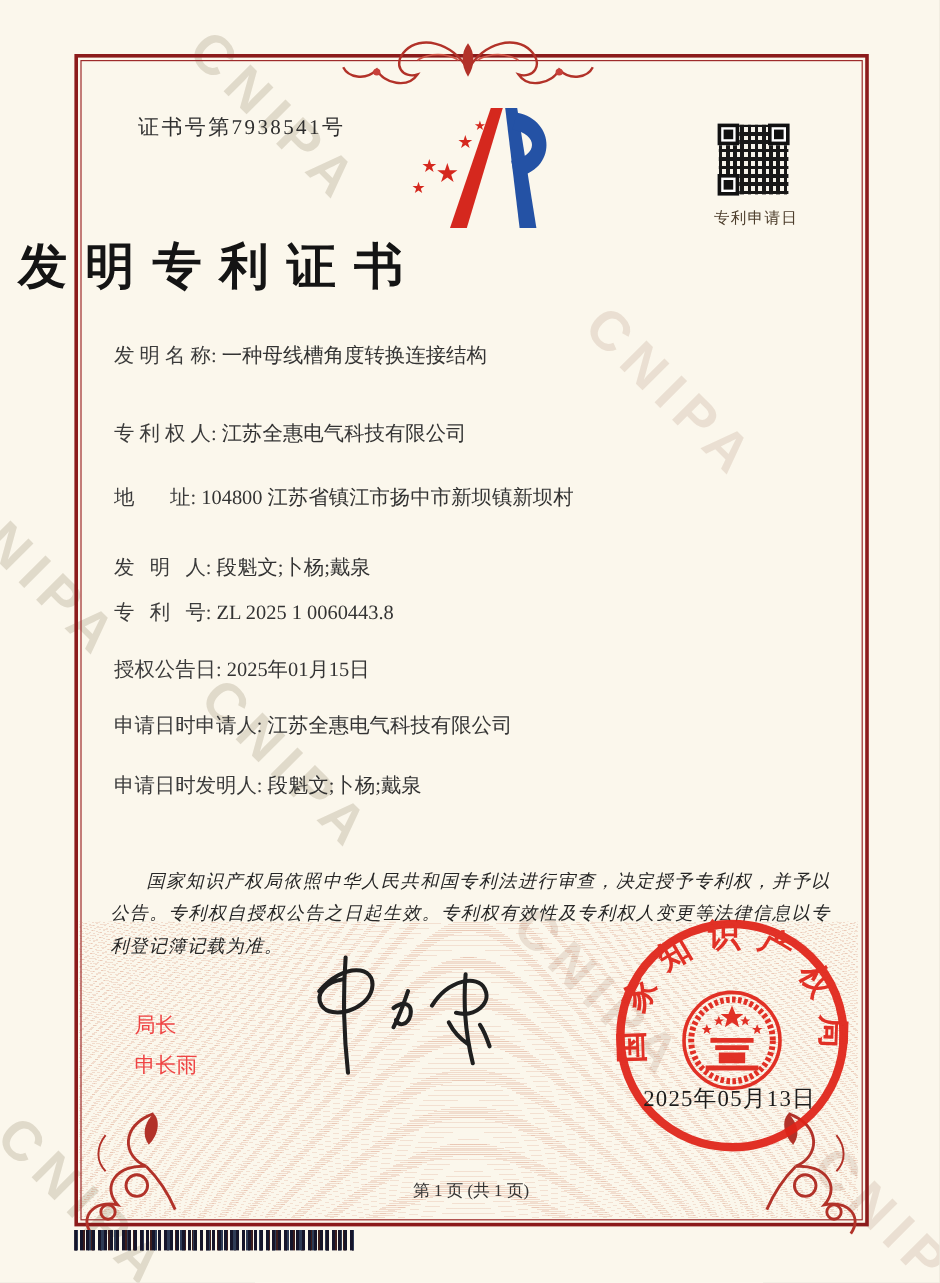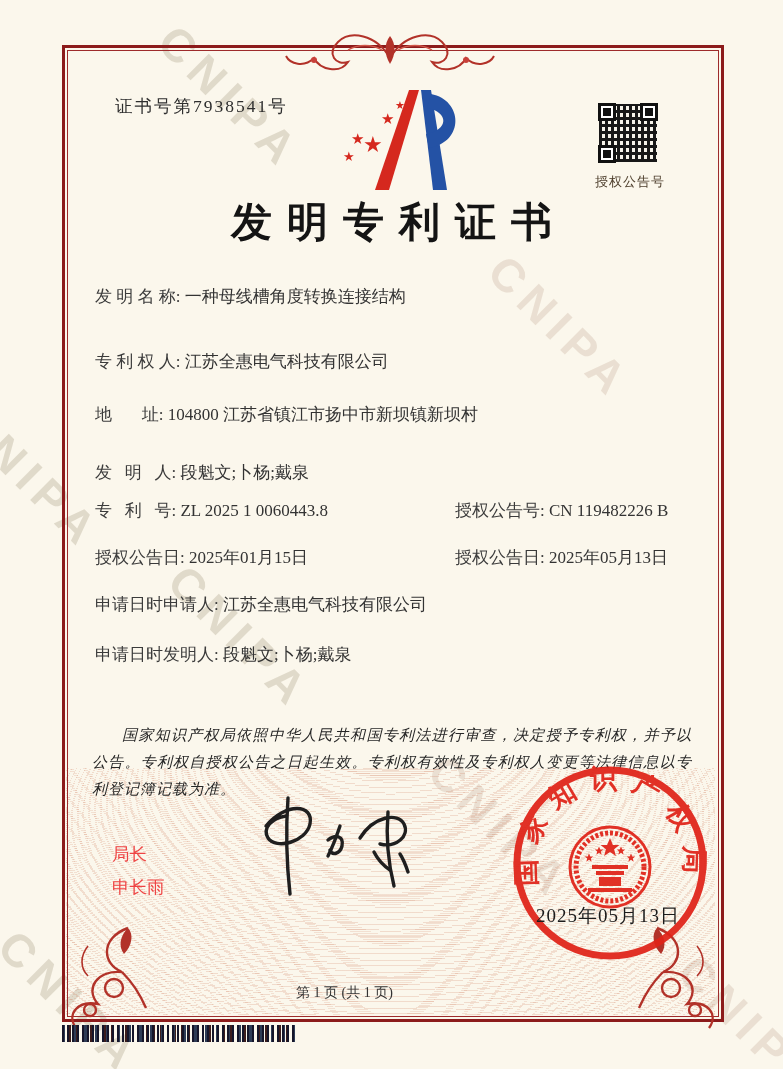--- a/index.html
+++ b/index.html
@@ -5,21 +5,21 @@
   html,body{margin:0;padding:0;background:#e8e4da;}
   .page{position:relative;width:783px;height:1069px;background:#fbf7ec;overflow:hidden;
         font-family:"Liberation Serif","DejaVu Serif",serif;color:#333;}
   .frame{position:absolute;left:62px;top:45px;width:656px;height:971px;border:3px solid #8c1b1b;}
   .frame-inner{position:absolute;inset:2px;border:1px solid #9e2b2b;}
   .watermark{position:absolute;font-family:"Liberation Sans","DejaVu Sans",sans-serif;
              font-weight:bold;font-size:46px;letter-spacing:8px;color:rgba(182,170,148,0.38);
              transform:rotate(45deg);transform-origin:center;pointer-events:none;white-space:nowrap;}
   .wm2{color:rgba(196,170,150,0.30);}
   .cert-no{position:absolute;left:95px;top:94px;font-size:17.5px;letter-spacing:2px;color:#2e2e2e;margin-left:20px;}
-  .title{position:absolute;left:0;top:195px;width:783px;text-align:center;font-size:41px;
+  .title{position:absolute;left:0;top:195px;width:783px;font-size:41px;
          font-weight:bold;letter-spacing:15px;padding-left:15px;box-sizing:border-box;color:#141414;}
   .logo{position:absolute;left:337px;top:90px;}
   .qr{position:absolute;left:599px;top:104px;width:58px;height:58px;background-color:#f6f3ea;
       background-image:repeating-linear-gradient(90deg,#181818 0 3px,transparent 3px 6px),
                        repeating-linear-gradient(0deg,#181818 0 3px,transparent 3px 7px);}
   .fp{position:absolute;width:12px;height:12px;border:3px solid #111;background:#fff;box-sizing:content-box;}
   .fp::after{content:"";position:absolute;inset:2px;background:#111;}
   .fp.tl{left:-1px;top:-1px}.fp.tr{right:-1px;top:-1px}.fp.bl{left:-1px;bottom:-1px}
   .qr-caption{position:absolute;left:580px;top:173px;width:100px;text-align:center;font-size:13px;
               color:#4d3e2c;letter-spacing:1px;}
@@ -28,21 +28,21 @@
   .lbl{white-space:pre;color:#3b3b3b;margin-top:46px;}
   .val{color:#333;}
   .col2{position:absolute;left:360px;top:0;}
   .notice{position:absolute;left:92px;top:722px;width:600px;font-size:15px;line-height:27px;
           text-indent:2em;font-style:italic;letter-spacing:1px;color:#262626;text-align:justify;}
   .signoff{position:absolute;left:112px;top:838px;font-size:17.5px;color:#ef4444;line-height:33px;}
   .signature{position:absolute;left:228px;top:792px;}
   .seal{position:absolute;left:510px;top:763px;opacity:.93;}
   .seal-date{position:absolute;left:520px;top:903px;width:176px;text-align:center;font-size:19px;
              color:#1c1c1c;letter-spacing:1px;}
-  .page-footer{position:absolute;left:0;top:984px;width:689px;text-align:center;font-size:14px;color:#333;}
+  .page-footer{position:absolute;left:0;top:984px;width:689px;text-align:center;font-size:14px;color:#333;padding-left:48px;}
   .wave{position:absolute;left:66px;top:768px;width:649px;height:247px;pointer-events:none;
         background:repeating-radial-gradient(120% 90% at 50% -40%,rgba(205,120,88,.22) 0 1px,rgba(0,0,0,0) 1px 6px),
                    repeating-radial-gradient(130% 100% at 50% 140%,rgba(205,120,88,.18) 0 1px,rgba(0,0,0,0) 1px 7px);}
   .barcode{position:absolute;left:62px;top:1025px;width:233px;height:17px;
         background:repeating-linear-gradient(90deg,#15152a 0 2px,transparent 2px 5px),
                    repeating-linear-gradient(90deg,#2e3b55 0 3px,transparent 3px 11px),
                    repeating-linear-gradient(90deg,#3c1d1d 0 2px,transparent 2px 7px);}
   .orn{position:absolute;pointer-events:none;}
   svg text{font-family:"Liberation Serif","DejaVu Serif",serif;}
   .star{position:absolute;color:#d5281e;line-height:1;}
@@ -116,48 +116,42 @@
     <span class="star" style="left:26px;top:44px;font-size:22px">★</span>
     <span class="star" style="left:44px;top:22px;font-size:15px">★</span>
     <span class="star" style="left:58px;top:10px;font-size:11px">★</span>
   </div>
 
   <div class="qr">
     <div class="fp tl"></div>
     <div class="fp tr"></div>
     <div class="fp bl"></div>
   </div>
-  <div class="qr-caption">授权公告号</div>
+  <div class="qr-caption">专利申请日</div>
 
   <div class="title">发明专利证书</div>
 
   <div class="rows">
     <div class="row" style="top:285px">
       <span class="lbl">发 明 名 称: </span><span class="val">一种母线槽角度转换连接结构</span>
     </div>
     <div class="row" style="top:350px">
       <span class="lbl">专 利 权 人: </span><span class="val">江苏全惠电气科技有限公司</span>
     </div>
     <div class="row" style="top:403px">
       <span class="lbl">地       址: </span><span class="val">104800 江苏省镇江市扬中市新坝镇新坝村</span>
     </div>
     <div class="row" style="top:461px">
       <span class="lbl">发   明   人: </span><span class="val">段魁文;卜杨;戴泉</span>
     </div>
     <div class="row" style="top:499px">
       <span class="lbl">专   利   号: </span><span class="val">ZL 2025 1 0060443.8</span>
-      <span class="col2">
-        <span class="lbl">授权公告号: </span><span class="val">CN 119482226 B</span>
-      </span>
     </div>
     <div class="row" style="top:546px">
       <span class="lbl">授权公告日: </span><span class="val">2025年01月15日</span>
-      <span class="col2">
-        <span class="lbl">授权公告日: </span><span class="val">2025年05月13日</span>
-      </span>
     </div>
     <div class="row" style="top:593px">
       <span class="lbl">申请日时申请人: </span><span class="val">江苏全惠电气科技有限公司</span>
     </div>
     <div class="row" style="top:643px">
       <span class="lbl">申请日时发明人: </span><span class="val">段魁文;卜杨;戴泉</span>
     </div>
   </div>
 
   <div class="notice">国家知识产权局依照中华人民共和国专利法进行审查，决定授予专利权，并予以公告。专利权自授权公告之日起生效。专利权有效性及专利权人变更等法律信息以专利登记簿记载为准。</div>

